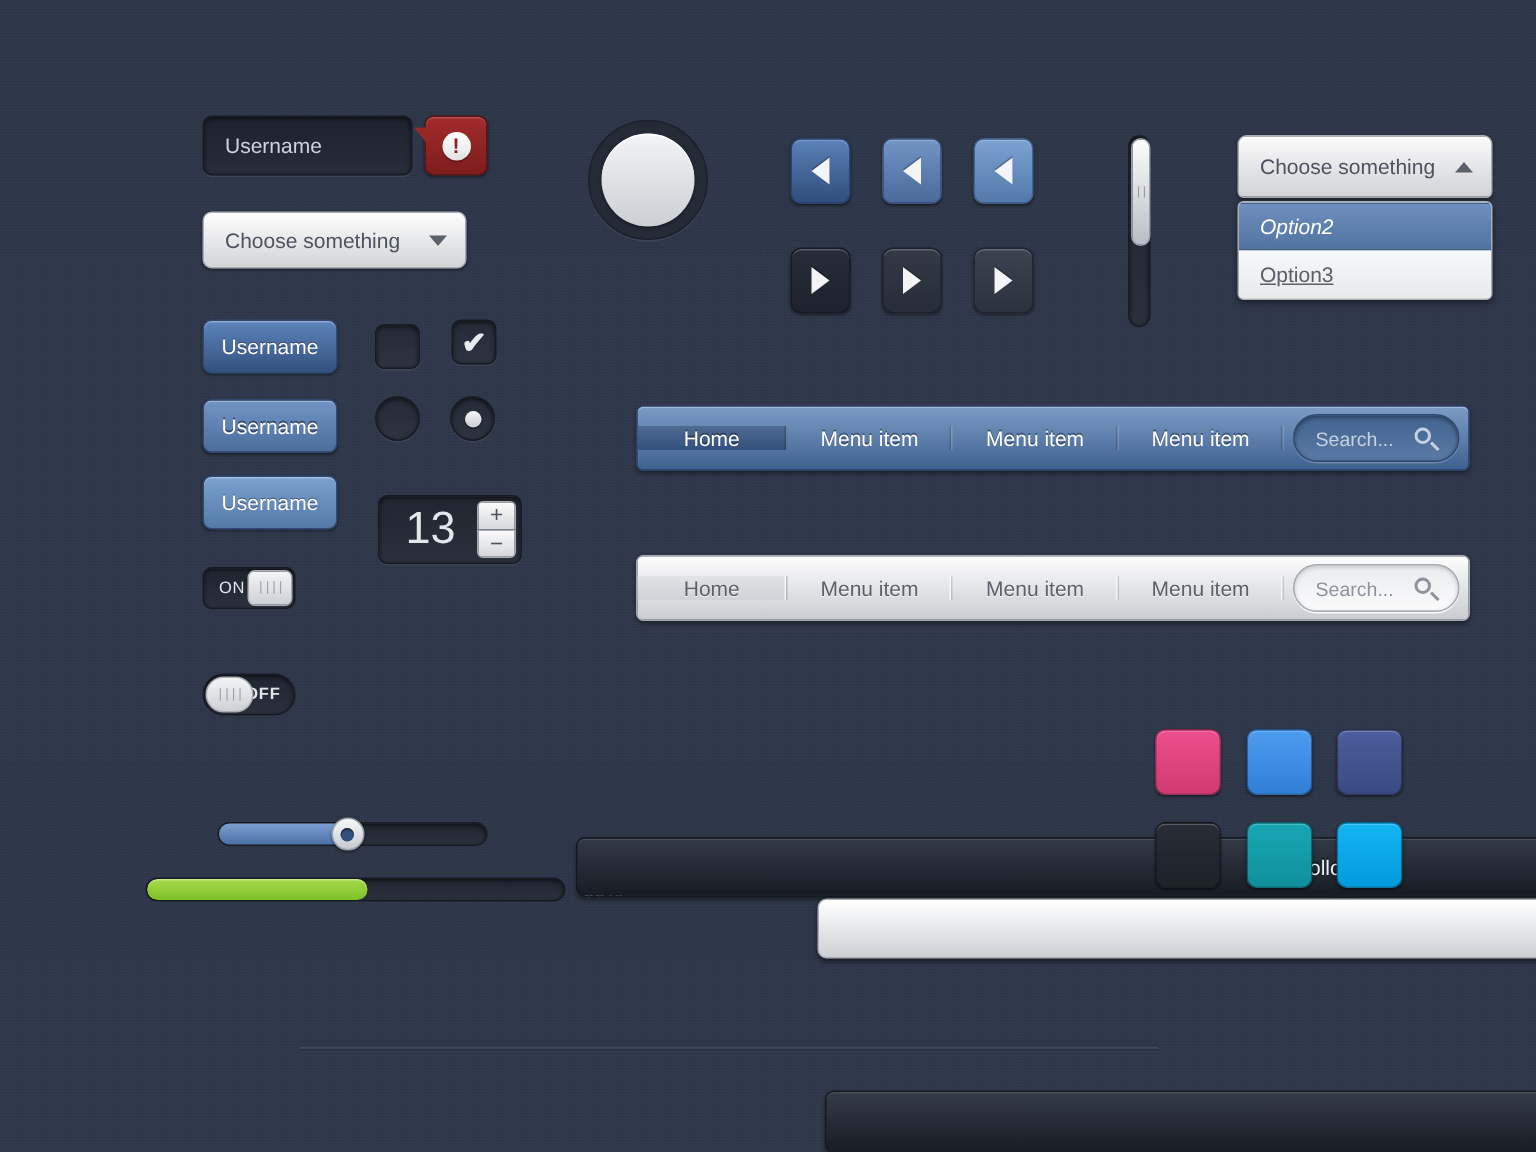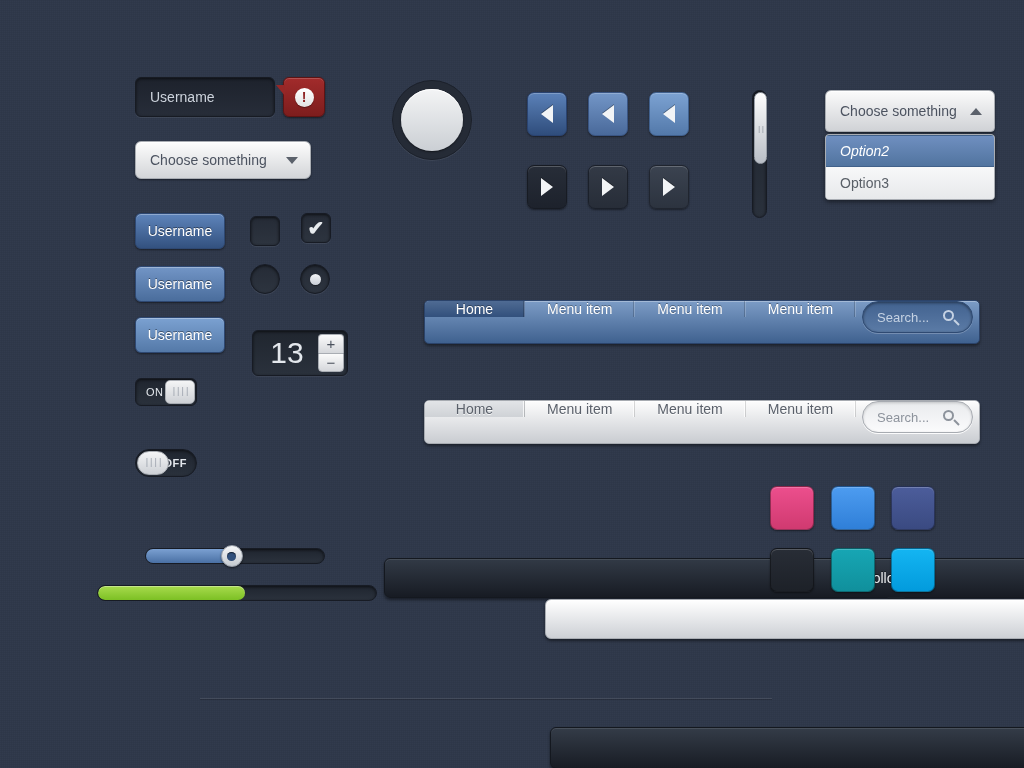--- a/index.html
+++ b/index.html
@@ -74,21 +74,21 @@
     margin-top:2px; border:1px solid #a9adb3; border-radius:4px;
     background:#eceef0; overflow:hidden;
     box-shadow:0 2px 4px rgba(0,0,0,.45);
   }
   .dd-item{
     height:32px; display:flex; align-items:center; padding:0 14px;
     font-size:14px; color:#5a6068;
   }
   .dd-item.o1{ background:linear-gradient(#e3e5e8,#d7d9dd); color:#9098a2; }
   .dd-item.sel{ background:linear-gradient(#6f8fc0,#51749f); color:#fff; border-top:1px solid #41618a; border-bottom:1px solid #41618a;font-style:italic;}
-  .dd-item.o3{ background:linear-gradient(#f7f8f9,#e7e9eb); }
+  .dd-item.o3{ background:linear-gradient(#f7f8f9,#e7e9eb);text-decoration:underline; }
 
   
   .btnblue{
     width:90px;height:36px;border-radius:6px;
     border:1px solid #2e4872;
     color:#fff; font-size:14px; display:flex;align-items:center;justify-content:center;
     text-shadow:0 -1px 0 rgba(0,0,0,.45);
     box-shadow: inset 0 1px 0 rgba(255,255,255,.30), 0 1px 2px rgba(0,0,0,.45);
   }
   .btnblue.b1{ background:linear-gradient(#5e84bb,#33517f); }
@@ -200,21 +200,21 @@
   .sbthumb{
     width:13px;height:72px;border-radius:7px;
     background:linear-gradient(#fdfdfd,#b9bec6);
     border:1px solid #9aa0a9;
     display:flex;align-items:center;justify-content:center;
   }
   .sbthumb .g{ color:#8d939c; font-size:8px; letter-spacing:-1px; font-family:"Liberation Mono", monospace;}
 
   
   .nav{
-    height:44px; border-radius:5px; display:flex; align-items:flex-start; overflow:hidden;margin-top:30px;
+    height:44px; border-radius:5px; display:flex; align-items:center; overflow:hidden;
   }
   .nav.dark{
     background:linear-gradient(#7c9cc6,#3f618f);
     border:1px solid #2b4straight;
     border:1px solid #2b436a;
     box-shadow: inset 0 1px 0 rgba(255,255,255,.30), 0 2px 3px rgba(0,0,0,.4);
   }
   .nav.light{
     background:linear-gradient(#fdfdfd,#c9ccd1);
     border:1px solid #a7abb1;

